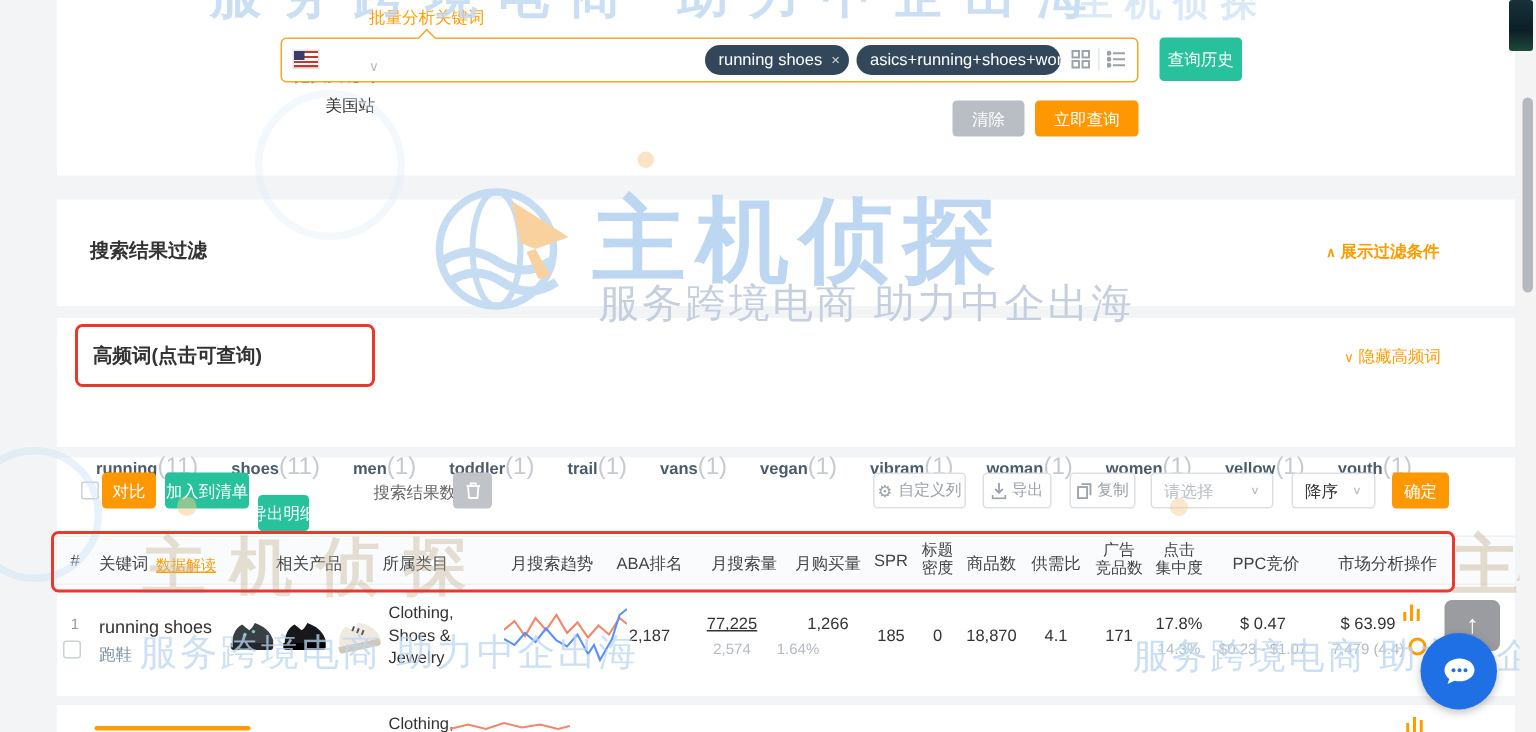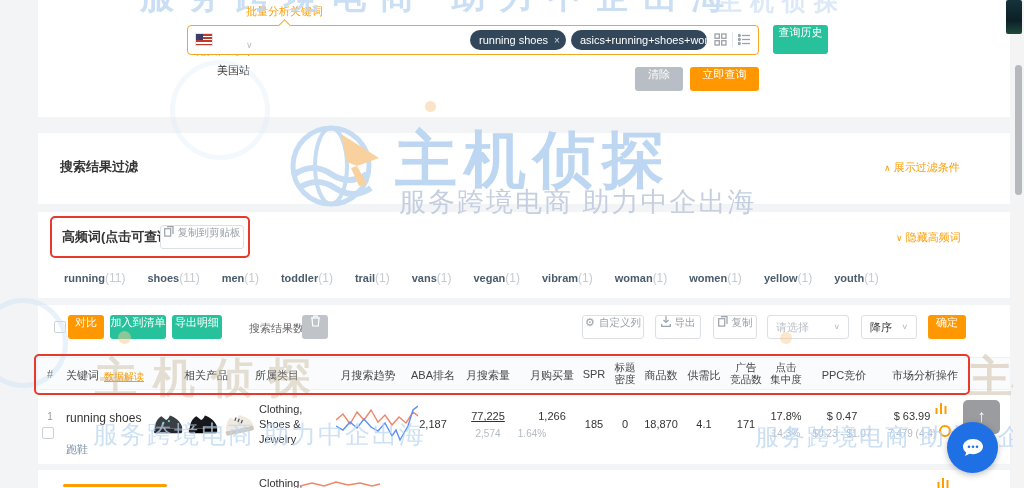--- a/index.html
+++ b/index.html
@@ -1,20 +1,20 @@
 <!DOCTYPE html>
 <html><head>
 <meta charset="utf-8">
 <style>
   html,body{margin:0;padding:0;background:#eceef0;font-family:"Liberation Sans",sans-serif;}
   #screen{position:relative;width:1024px;height:488px;overflow:hidden;background:#f3f4f6;}
   .abs{position:absolute;}
   .card{position:absolute;left:38px;width:972px;background:#fff;}
   
-  .btn{display:flex;justify-content:center;border-radius:3px;font-size:11px;cursor:pointer;box-sizing:border-box;white-space:nowrap;}
+  .btn{display:flex;align-items:center;justify-content:center;border-radius:3px;font-size:11px;cursor:pointer;box-sizing:border-box;white-space:nowrap;}
   .btn-orange{background:#ff9800;color:#fff;}
   .btn-green{background:#27c29c;color:#fff;}
   .btn-grey{background:#b9bdc4;color:#fff;}
   .btn-outline{background:#fff;border:1px solid #dcdfe3;color:#9aa1a9;gap:4px;}
   .sel{background:#fff;border:1px solid #dcdfe3;border-radius:3px;display:flex;align-items:center;justify-content:space-between;padding:0 8px;font-size:11px;box-sizing:border-box;}
   .caret{color:#b6bcc4;font-size:9px;transform:scaleY(.8);}
   .title13{font-size:13px;font-weight:bold;color:#333;}
   .olink{color:#ff9c00;font-size:11px;cursor:pointer;white-space:nowrap;}
   .th{position:absolute;top:368px;font-size:11px;color:#444;text-align:center;}
   .th2{position:absolute;top:361px;font-size:10.5px;color:#444;text-align:center;white-space:pre-line;line-height:12px;}
@@ -25,21 +25,21 @@
   .tag{position:absolute;top:30px;height:20px;background:#33475b;border-radius:11px;color:#fff;font-size:11px;display:flex;align-items:center;padding:0 9px;gap:6px;box-sizing:border-box;overflow:hidden;white-space:nowrap;}
   .tagx{color:#cfd6dd;font-size:10px;cursor:pointer;}
   
   .cb{position:absolute;width:12px;height:12px;border:1px solid #ccd1d6;border-radius:2px;background:#fff;box-sizing:border-box;}
   
   .redbox{position:absolute;border:2px solid #e8392f;border-radius:5px;z-index:40;pointer-events:none;}
   
   .wm{position:absolute;z-index:30;pointer-events:none;color:#bdd7f2;white-space:nowrap;}
   .hfword{display:flex;align-items:baseline;cursor:pointer;}
   .hfword b{font-size:11px;color:#4a5b6c;font-weight:bold;}
-  .hfword i{font-style:normal;font-size:12px;color:#c5cbd1;}
+  .hfword i{font-style:normal;font-size:16px;color:#c5cbd1;margin-top:32px;}
 </style>
 </head>
 <body>
 
 <div id="screen">
 
   <div class="card" style="top:0;height:117px;"></div>
   <div class="card" style="top:133px;height:71px;"></div>
   <div class="card" style="top:212px;height:86px;"></div>
   <div class="card" style="top:305px;height:159px;"></div>
@@ -88,30 +88,23 @@
       <span>查询历史</span>
     </div>
   <div class="btn btn-grey abs" style="left:635px;top:67px;width:48px;height:24px;">
       <span>清除</span>
     </div>
   <div class="btn btn-orange abs" style="left:690px;top:67px;width:69px;height:24px;">
       <span>立即查询</span>
     </div>
 
   <div class="abs title13" style="left:60px;top:158px;">搜索结果过滤</div>
-  <div class="abs olink" style="left:884px;top:160px;"><span style="font-size:9px;">∧</span> <span>展示过滤条件</span></div>
+  <div class="abs olink" style="left:884px;top:160px;font-weight:bold;"><span style="font-size:9px;">∧</span> <span>展示过滤条件</span></div>
 
   <div class="abs title13" style="left:62px;top:228px;">高频词(点击可查询)</div>
-  <div class="btn btn-outline abs" style="left:160px;top:225px;width:84px;height:24px;font-size:10.5px;">
-    <svg width="10" height="11" viewBox="0 0 10 11">
-        <rect x="0.7" y="2.7" width="6" height="7.4" fill="none" stroke="#9aa1a9" stroke-width="1.2"></rect>
-        <path d="M3 .7h6v7.4" fill="none" stroke="#9aa1a9" stroke-width="1.2"></path>
-      </svg>
-    <span>复制到剪贴板</span>
-  </div>
   <div class="redbox" style="left:50px;top:216px;width:196px;height:38px;"></div>
   <div class="abs olink" style="left:896px;top:230px;"><span style="font-size:9px;">∨</span> <span>隐藏高频词</span></div>
 
   <div class="abs" style="left:64px;top:271px;display:flex;gap:22px;">
     <span class="hfword">
         <b>running</b>
         <i>(11)</i>
       </span>
     <span class="hfword">
         <b>shoes</b>
@@ -159,21 +152,21 @@
       </span>
   </div>
 
   <span class="cb" style="left:54px;top:321px;"></span>
   <div class="btn btn-orange abs" style="left:68px;top:315px;width:36px;height:24px;">
       <span>对比</span>
     </div>
   <div class="btn btn-green abs" style="left:110px;top:315px;width:56px;height:24px;">
       <span>加入到清单</span>
     </div>
-  <div class="btn btn-green abs" style="left:172px;top:315px;width:50px;height:24px;">
+  <div class="btn btn-green abs" style="left:172px;top:330px;width:34px;height:24px;">
       <span>导出明细</span>
     </div>
   <div class="abs" style="left:228px;top:321px;font-size:11px;color:#666;margin-left:21px;"><span>搜索结果数:</span> <span style="color:#ff9c00;font-weight:bold;">11</span></div>
   <div class="btn abs" style="left:302px;top:315px;width:26px;height:24px;background:#c0c4c9;">
     <svg width="11" height="12" viewBox="0 0 11 12">
         <g fill="none" stroke="#fff" stroke-width="1.2">
           <path d="M1 3h9"></path>
           <path d="M2 3l.7 8h5.6L9 3"></path>
           <path d="M3.8 3V1.2h3.4V3"></path>
         </g>
@@ -214,40 +207,40 @@
     </div>
 
   <div class="abs" style="left:38px;top:357px;width:972px;height:33px;background:#fafbfc;border-top:1px solid #f0f1f3;border-bottom:1px solid #f0f1f3;box-sizing:border-box;"></div>
   <span class="th" style="left:44px;width:12px;">#</span>
   <span class="th" style="left:66px;text-align:left;">关键词</span>
   <span class="abs" style="left:104px;top:370px;font-size:10px;color:#ff9c00;text-decoration:underline;">数据解读</span>
   <span class="th" style="left:176px;width:60px;">相关产品</span>
   <span class="th" style="left:247px;width:60px;">所属类目</span>
   <span class="th" style="left:331px;width:74px;">月搜索趋势</span>
   <span class="th" style="left:404px;width:58px;">ABA排名</span>
-  <span class="th" style="left:458px;width:60px;">月搜索量</span>
+  <span class="th" style="left:458px;width:60px;text-align:right;">月搜索量</span>
   <span class="th" style="left:522px;width:60px;">月购买量</span>
   <span class="th" style="left:577px;width:34px;">SPR</span>
   <span class="th2" style="left:610px;width:30px;">标题
 密度</span>
   <span class="th" style="left:639px;width:44px;">商品数</span>
   <span class="th" style="left:682px;width:44px;">供需比</span>
   <span class="th2" style="left:727px;width:38px;">广告
 竞品数</span>
   <span class="th2" style="left:767px;width:38px;">点击
 集中度</span>
   <span class="th" style="left:818px;width:52px;">PPC竞价</span>
   <span class="th" style="left:886px;width:56px;">市场分析</span>
   <span class="th" style="left:932px;width:30px;">操作</span>
   <div class="redbox" style="left:34px;top:354px;width:932px;height:37px;"></div>
 
   <span class="cell" style="left:44px;top:411px;width:12px;font-size:10px;color:#999;">1</span>
   <span class="cb" style="left:42px;top:427px;"></span>
   <span class="abs" style="left:66px;top:411px;font-size:12px;color:#333;">running shoes</span>
-  <span class="abs" style="left:66px;top:429px;font-size:11px;color:#7d93a8;margin-top:13px;">跑鞋</span>
+  <span class="abs" style="left:66px;top:429px;font-size:11px;color:#7d93a8;">跑鞋</span>
 
   <div class="abs" style="left:152px;top:407px;display:flex;gap:3px;">
     <svg width="32" height="30" viewBox="0 0 34 28">
         <path d="M2 21h30v3a2 2 0 0 1-2 2H4a2 2 0 0 1-2-2z" fill="#23262b"></path>
         <path d="M3 21c0-6 3-11 7-13l5 4c2-1 3-3 4-5 6 2 11 6 13 12v2z" fill="#3a3f46"></path>
         <circle cx="12" cy="15" r="1.2" fill="#6fd6c3"></circle>
         <circle cx="18" cy="13" r="1.2" fill="#6fd6c3"></circle>
       </svg>
     <svg width="32" height="30" viewBox="0 0 34 28">
         <path d="M2 21h30v3a2 2 0 0 1-2 2H4a2 2 0 0 1-2-2z" fill="#000"></path>

